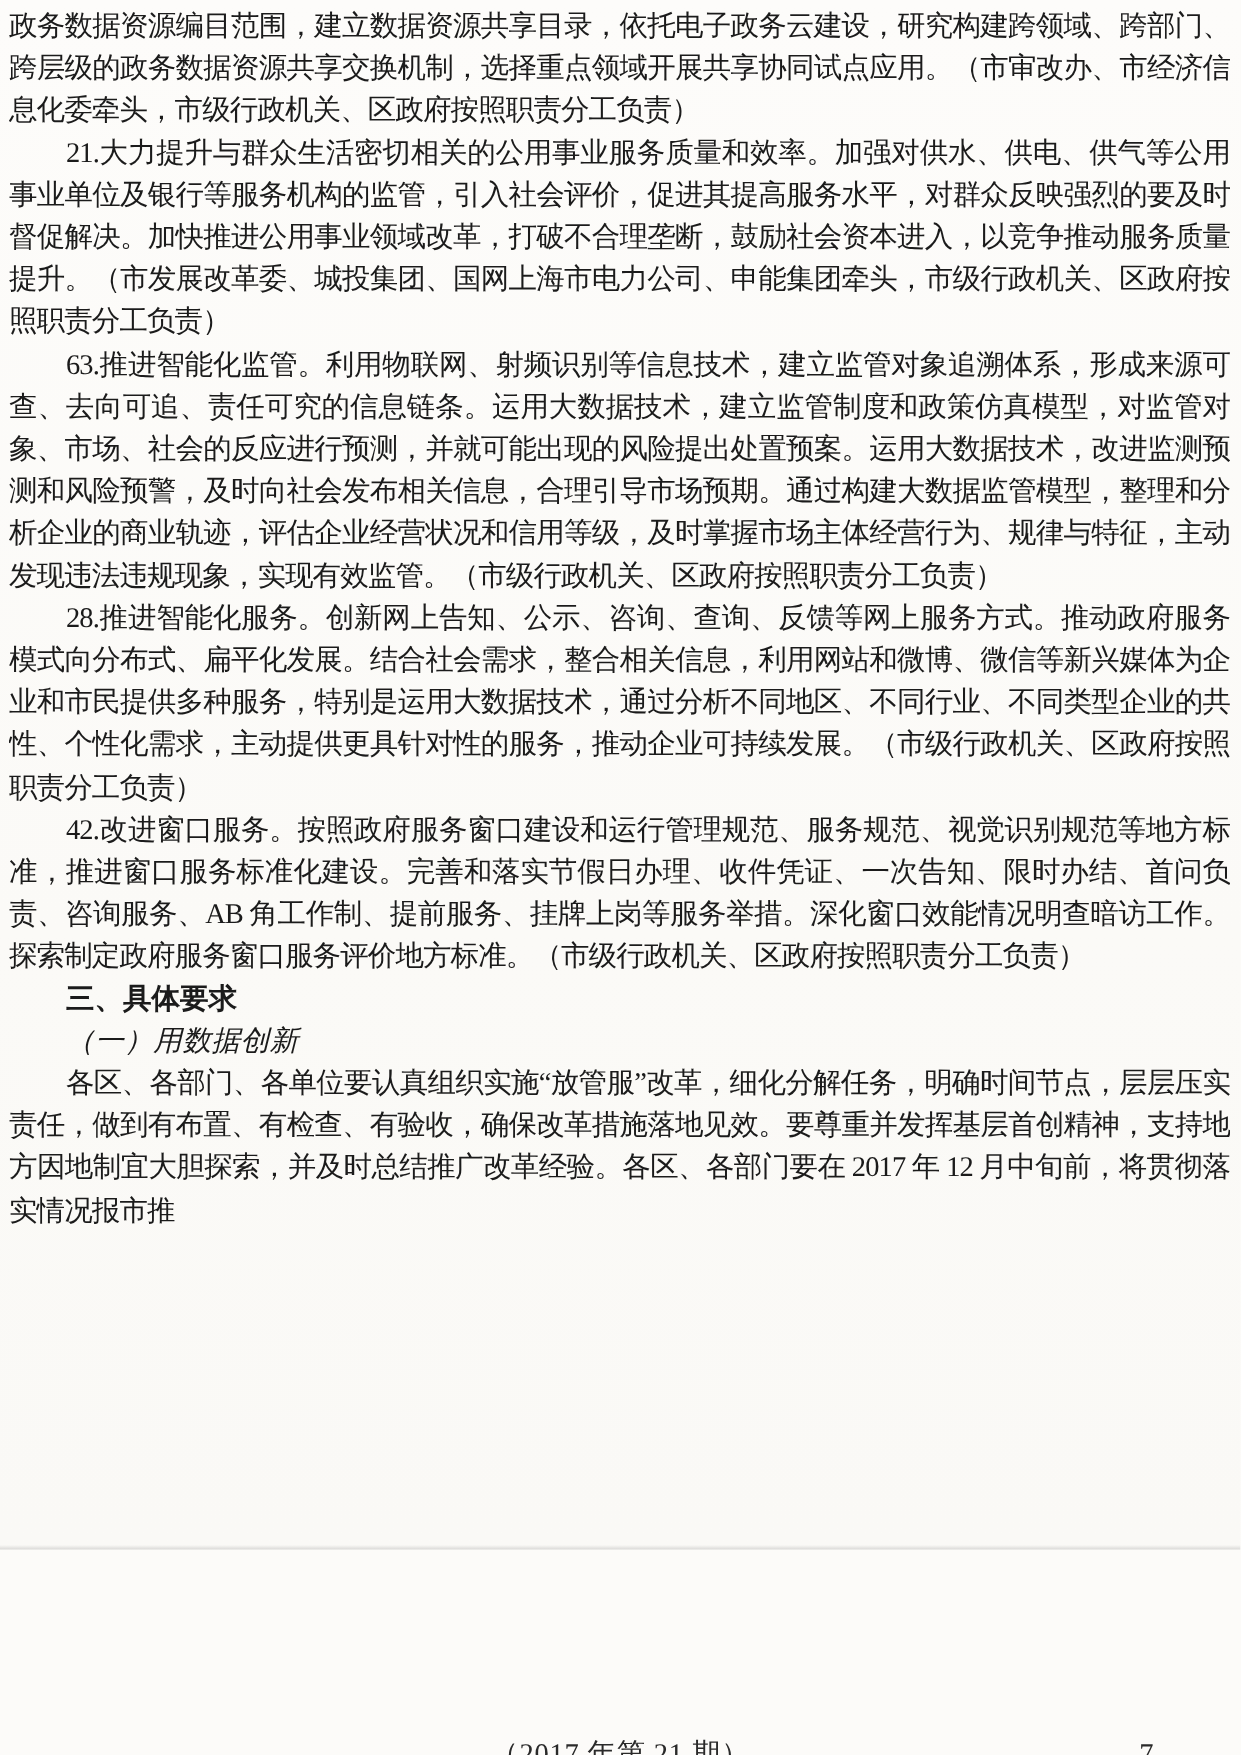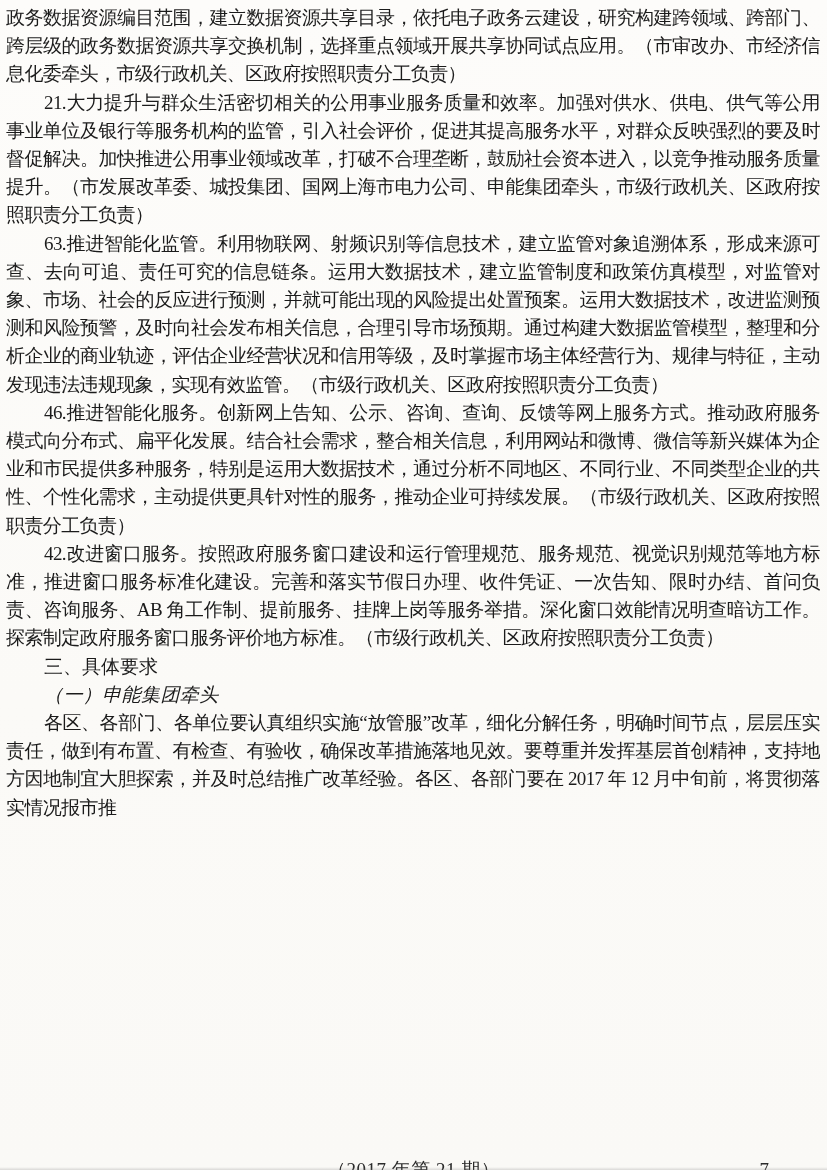--- a/index.html
+++ b/index.html
@@ -12,21 +12,21 @@
     background: #fcfbf9;
     position: relative;
     overflow: hidden;
     font-family: "Liberation Serif", "DejaVu Serif", serif;
   }
   .page {
     position: absolute;
     left: 0;
     top: 0;
     width: 827px;
-    height: 1170px;
+    height: 1033px;
     background: linear-gradient(180deg, #fdfcfa 0%, #fbfaf7 60%, #faf9f6 100%);
   }
   .content {
     position: absolute;
     left: 6px;
     right: 7px;
     top: 4px;
     height: 1126px;
     overflow: hidden;
     color: #1b1b1b;
@@ -39,21 +39,21 @@
   .content p {
     margin: 0;
     padding: 0;
     text-indent: 2em;
   }
   .content p.no-indent {
     text-indent: 0;
   }
   .content p.heading {
     font-family: "Liberation Sans", "DejaVu Sans", sans-serif;
-    font-weight: normal;
+    font-weight: bold;
     letter-spacing: 0;
   }
   .content p.subheading {
     font-style: italic;
     letter-spacing: 0.4px;
   }
   .footer {
     position: absolute;
     left: 0;
     right: 0;
@@ -86,24 +86,24 @@
 </style>
 </head>
 <body>
 
 <div class="page">
 
   <div class="content">
     <p class="no-indent">政务数据资源编目范围，建立数据资源共享目录，依托电子政务云建设，研究构建跨领域、跨部门、跨层级的政务数据资源共享交换机制，选择重点领域开展共享协同试点应用。（市审改办、市经济信息化委牵头，市级行政机关、区政府按照职责分工负责）</p>
     <p>21.大力提升与群众生活密切相关的公用事业服务质量和效率。加强对供水、供电、供气等公用事业单位及银行等服务机构的监管，引入社会评价，促进其提高服务水平，对群众反映强烈的要及时督促解决。加快推进公用事业领域改革，打破不合理垄断，鼓励社会资本进入，以竞争推动服务质量提升。（市发展改革委、城投集团、国网上海市电力公司、申能集团牵头，市级行政机关、区政府按照职责分工负责）</p>
     <p>63.推进智能化监管。利用物联网、射频识别等信息技术，建立监管对象追溯体系，形成来源可查、去向可追、责任可究的信息链条。运用大数据技术，建立监管制度和政策仿真模型，对监管对象、市场、社会的反应进行预测，并就可能出现的风险提出处置预案。运用大数据技术，改进监测预测和风险预警，及时向社会发布相关信息，合理引导市场预期。通过构建大数据监管模型，整理和分析企业的商业轨迹，评估企业经营状况和信用等级，及时掌握市场主体经营行为、规律与特征，主动发现违法违规现象，实现有效监管。（市级行政机关、区政府按照职责分工负责）</p>
-    <p>46.推进智能化服务。创新网上告知、公示、咨询、查询、反馈等网上服务方式。推动政府服务模式向分布式、扁平化发展。结合社会需求，整合相关信息，利用网站和微博、微信等新兴媒体为企业和市民提供多种服务，特别是运用大数据技术，通过分析不同地区、不同行业、不同类型企业的共性、个性化需求，主动提供更具针对性的服务，推动企业可持续发展。（市级行政机关、区政府按照职责分工负责）</p>
+    <p>28.推进智能化服务。创新网上告知、公示、咨询、查询、反馈等网上服务方式。推动政府服务模式向分布式、扁平化发展。结合社会需求，整合相关信息，利用网站和微博、微信等新兴媒体为企业和市民提供多种服务，特别是运用大数据技术，通过分析不同地区、不同行业、不同类型企业的共性、个性化需求，主动提供更具针对性的服务，推动企业可持续发展。（市级行政机关、区政府按照职责分工负责）</p>
     <p>42.改进窗口服务。按照政府服务窗口建设和运行管理规范、服务规范、视觉识别规范等地方标准，推进窗口服务标准化建设。完善和落实节假日办理、收件凭证、一次告知、限时办结、首问负责、咨询服务、AB 角工作制、提前服务、挂牌上岗等服务举措。深化窗口效能情况明查暗访工作。探索制定政府服务窗口服务评价地方标准。（市级行政机关、区政府按照职责分工负责）</p>
     <p class="heading">三、具体要求</p>
-    <p class="subheading">（一）申能集团牵头</p>
+    <p class="subheading">（一）用数据创新</p>
     <p>各区、各部门、各单位要认真组织实施“放管服”改革，细化分解任务，明确时间节点，层层压实责任，做到有布置、有检查、有验收，确保改革措施落地见效。要尊重并发挥基层首创精神，支持地方因地制宜大胆探索，并及时总结推广改革经验。各区、各部门要在 2017 年 12 月中旬前，将贯彻落实情况报市推</p>
   </div>
 
   <div class="footer">
     <span class="issue">（2017 年第 21 期）</span>
     <span class="pagenum">7</span>
   </div>
 
   <div class="scan-edge"></div>
 </div>

